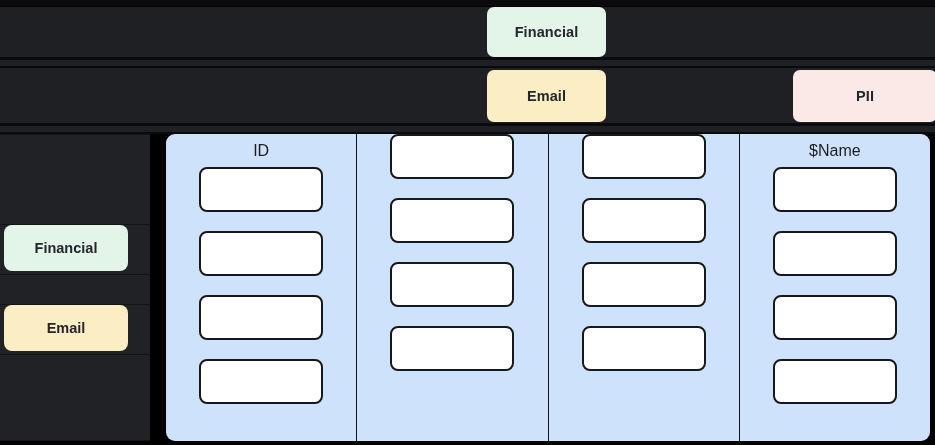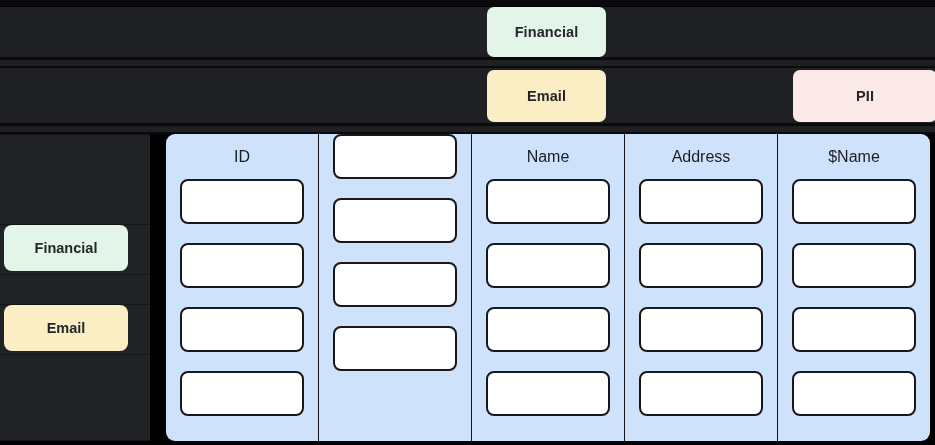--- a/index.html
+++ b/index.html
@@ -92,21 +92,21 @@
     flex: 1 1 0;
     display: flex;
     flex-direction: column;
     align-items: center;
     box-sizing: border-box;
     border-right: 1.6px solid #15161a;
   }
   .col:last-child { border-right: none; }
 
   .col-head {
-    height: 45px;
+    height: 33px;
     display: flex;
     align-items: center;
     justify-content: center;
     font-size: 16px;
     color: #1c1d21;
     line-height: 1;
     width: 100%;
     box-sizing: border-box;
   }
   .cells {
@@ -205,38 +205,28 @@
     <div class="col">
       <div class="cells">
         <div class="cell"></div>
         <div class="cell"></div>
         <div class="cell"></div>
         <div class="cell"></div>
       </div>
     </div>
 
     <div class="col">
-      <div class="col-head">Name</div>
-      <div class="cells">
-        <div class="cell"></div>
-        <div class="cell"></div>
-        <div class="cell"></div>
-        <div class="cell"></div>
-      </div>
-    </div>
-
-    <div class="col">
-      <div class="col-head">Address</div>
-      <div class="cells">
-        <div class="cell"></div>
-        <div class="cell"></div>
-        <div class="cell"></div>
-        <div class="cell"></div>
-      </div>
-    </div>
+      <div class="cells">
+        <div class="cell"></div>
+        <div class="cell"></div>
+        <div class="cell"></div>
+        <div class="cell"></div>
+      </div>
+    </div>
+
 
     <div class="col">
       <div class="col-head">$Name</div>
       <div class="cells">
         <div class="cell"></div>
         <div class="cell"></div>
         <div class="cell"></div>
         <div class="cell"></div>
       </div>
     </div>

